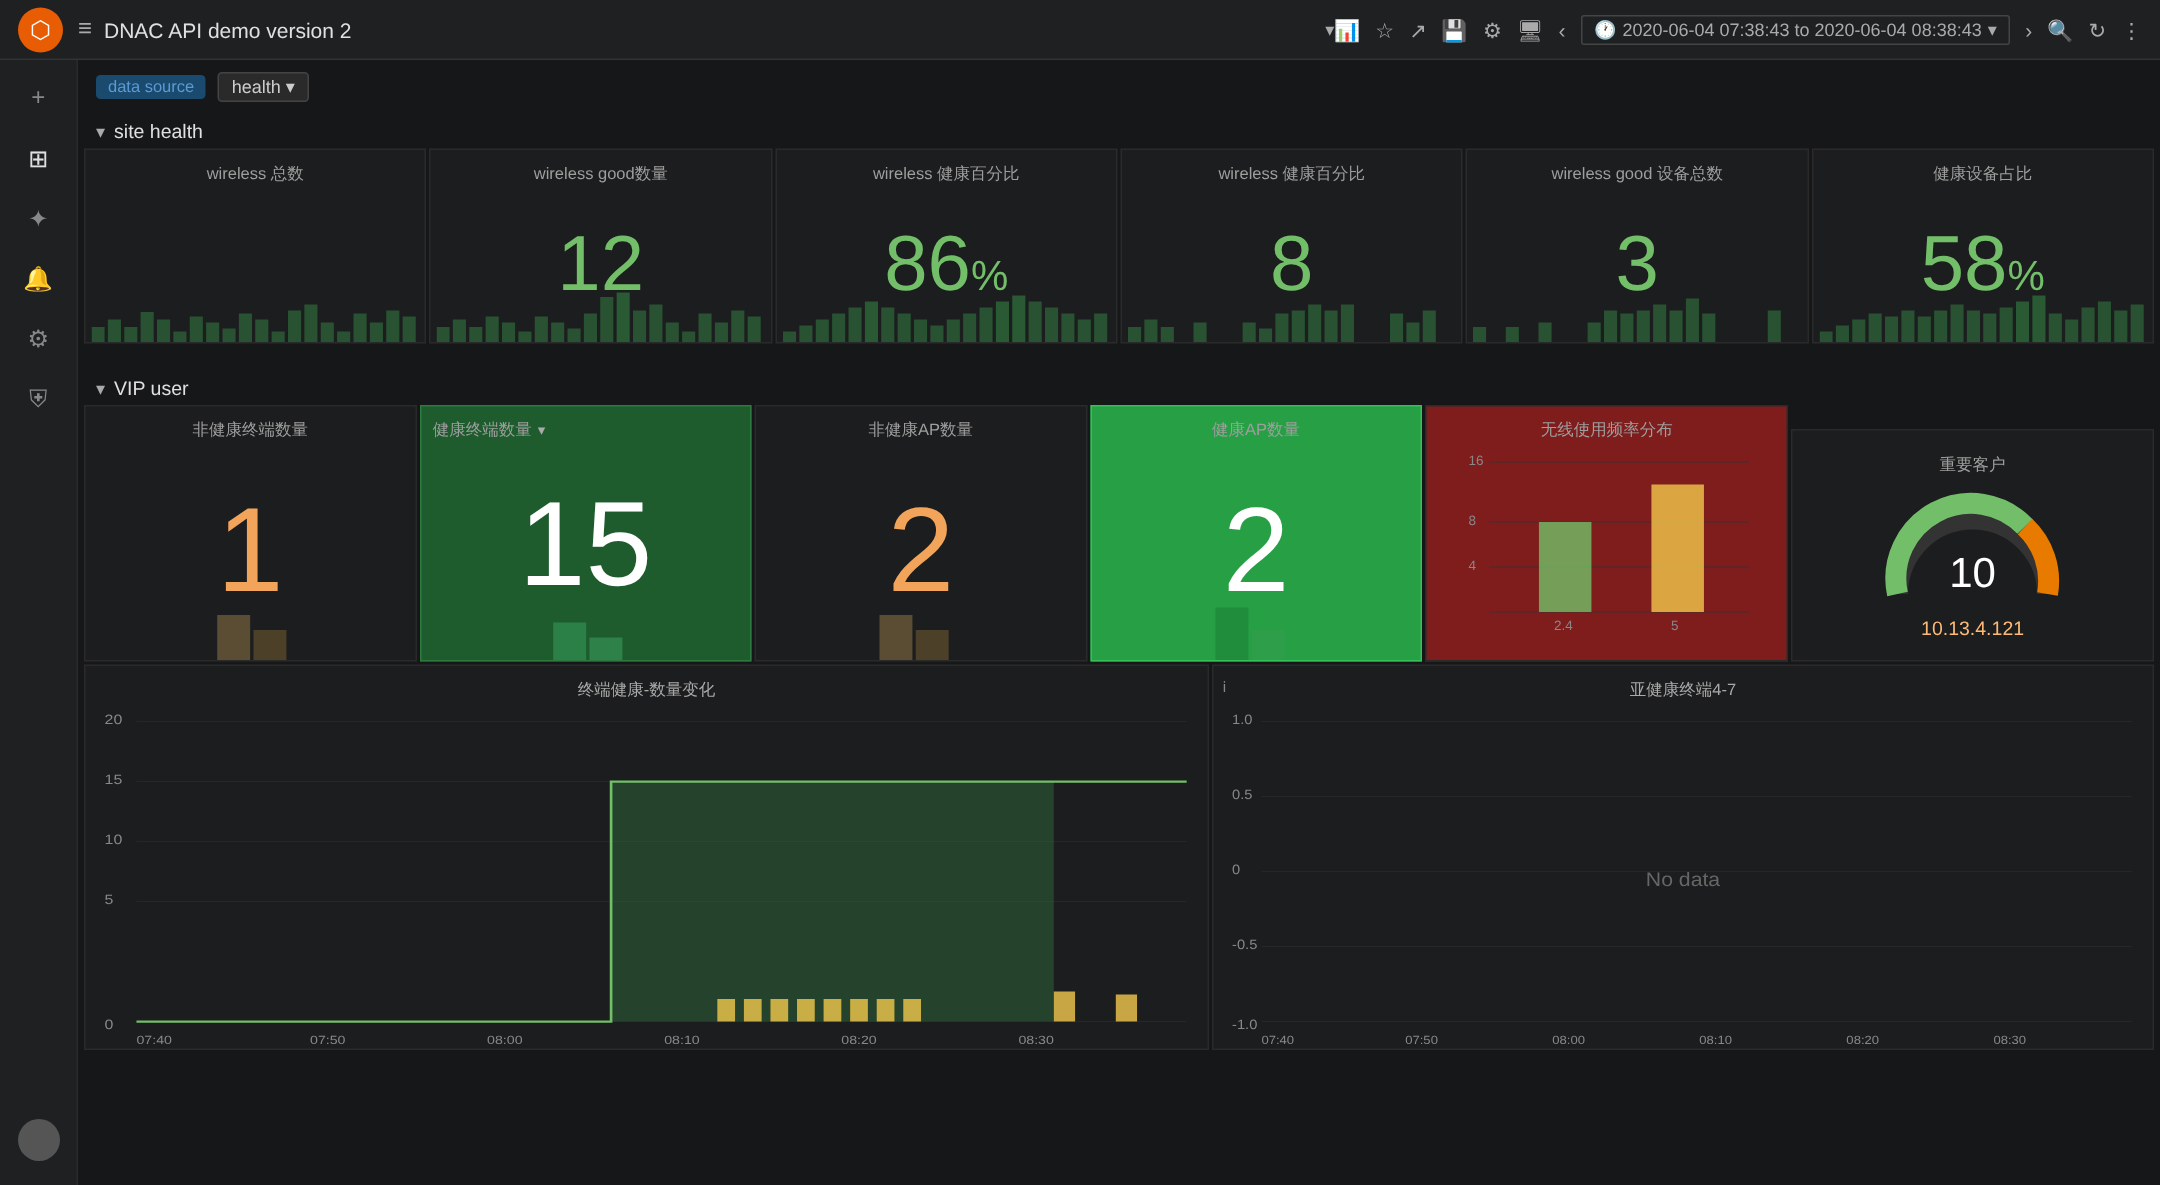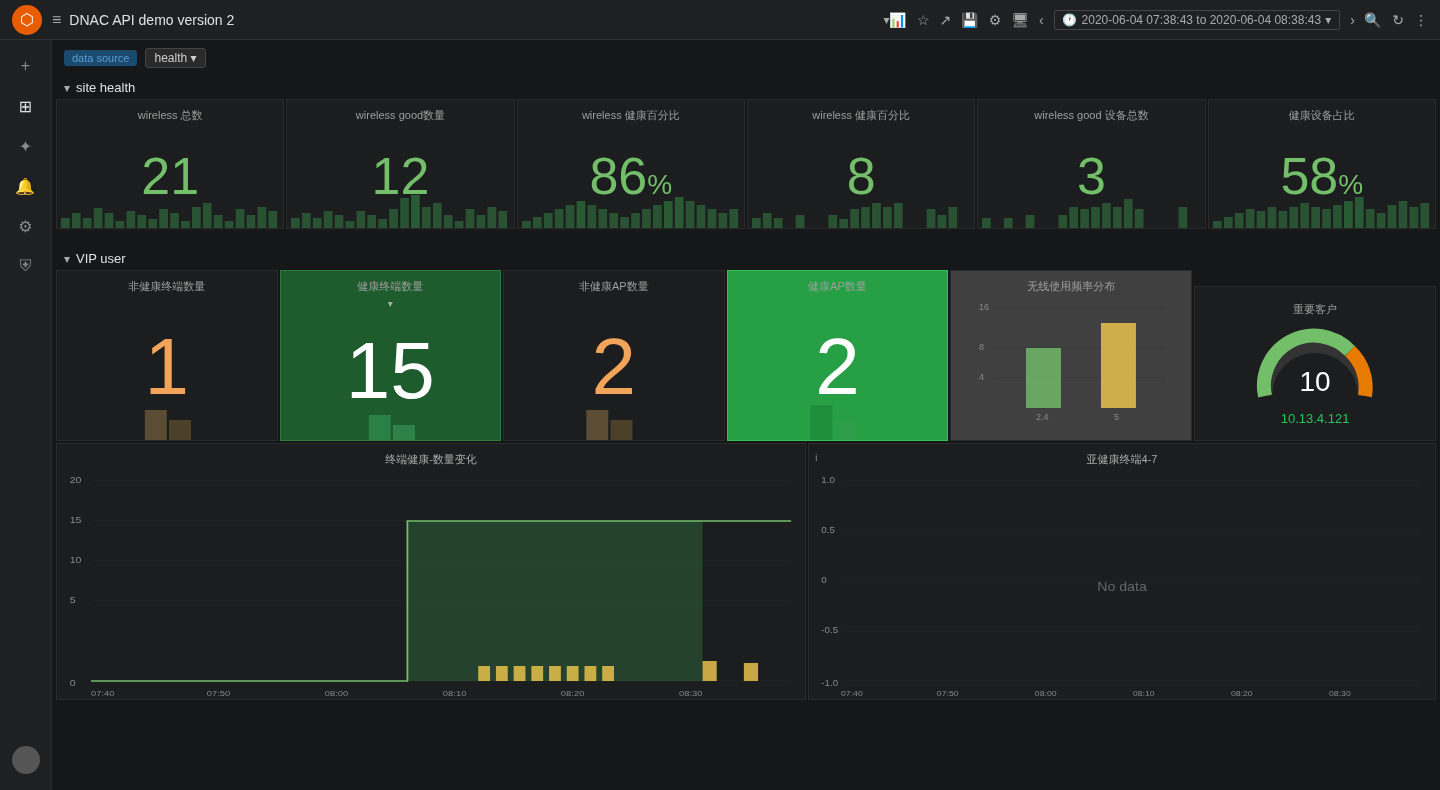--- a/index.html
+++ b/index.html
@@ -104,21 +104,20 @@
 
   <div class="section-header">
     <span>▾</span>
     <span style="color:#e0e0e0; font-size:13px; font-weight:500;">site health</span>
   </div>
 
   <div class="cards-row">
 
     <div class="stat-card">
       <div class="card-title">wireless 总数</div>
-      <div class="card-value green">21</div>
       <div class="mini-chart">
         <svg width="100%" height="35" viewBox="0 0 200 35" preserveAspectRatio="none">
           <rect x="0" y="25" width="8" height="10" fill="#2d6a3a" opacity="0.7"></rect>
           <rect x="10" y="20" width="8" height="15" fill="#2d6a3a" opacity="0.7"></rect>
           <rect x="20" y="25" width="8" height="10" fill="#2d6a3a" opacity="0.7"></rect>
           <rect x="30" y="15" width="8" height="20" fill="#2d6a3a" opacity="0.7"></rect>
           <rect x="40" y="20" width="8" height="15" fill="#2d6a3a" opacity="0.7"></rect>
           <rect x="50" y="28" width="8" height="7" fill="#2d6a3a" opacity="0.7"></rect>
           <rect x="60" y="18" width="8" height="17" fill="#2d6a3a" opacity="0.7"></rect>
           <rect x="70" y="22" width="8" height="13" fill="#2d6a3a" opacity="0.7"></rect>
@@ -282,21 +281,21 @@
       <div style="font-size:80px; font-weight:300; color:#f2a45b; text-align:center; margin:auto 0; line-height:1;">1</div>
       <div style="position:absolute; bottom:0; left:0; right:0; height:40px;">
         <svg width="100%" height="40" viewBox="0 0 200 40" preserveAspectRatio="none">
           <rect x="80" y="10" width="20" height="30" fill="#6b5a3a" opacity="0.8"></rect>
           <rect x="102" y="20" width="20" height="20" fill="#5a4a2a" opacity="0.8"></rect>
         </svg>
       </div>
     </div>
 
     <div class="vip-card" style="flex:1; min-height:155px; background:#1e5c2e; border-color:#2d7a3e;">
-      <div style="display:flex; align-items:center; gap:4px;flex-direction:column;">
+      <div style="display:flex; align-items:center; gap:4px;">
         <div class="card-title" style="margin-bottom:0;">健康终端数量</div>
         <span style="font-size:10px; color:#aaa;">▾</span>
       </div>
       <div style="font-size:80px; font-weight:300; color:#ffffff; text-align:center; margin:auto 0; line-height:1;">15</div>
       <div style="position:absolute; bottom:0; left:0; right:0; height:40px;">
         <svg width="100%" height="40" viewBox="0 0 200 40" preserveAspectRatio="none">
           <rect x="80" y="15" width="20" height="25" fill="#2d8a4e" opacity="0.8"></rect>
           <rect x="102" y="25" width="20" height="15" fill="#3a9a5e" opacity="0.6"></rect>
         </svg>
       </div>
@@ -317,21 +316,21 @@
       <div class="card-title">健康AP数量</div>
       <div style="font-size:80px; font-weight:300; color:#ffffff; text-align:center; margin:auto 0; line-height:1;">2</div>
       <div style="position:absolute; bottom:0; left:0; right:0; height:40px;">
         <svg width="100%" height="40" viewBox="0 0 200 40" preserveAspectRatio="none">
           <rect x="75" y="5" width="20" height="35" fill="#1a7a35" opacity="0.5"></rect>
           <rect x="97" y="20" width="20" height="20" fill="#3a9a55" opacity="0.4"></rect>
         </svg>
       </div>
     </div>
 
-    <div style="flex:1.1; background:#404040; border:1px solid #2a2a2a; padding:8px; min-height:155px;">
+    <div style="flex:1.1; background:#7f1d1d; border:1px solid #2a2a2a; padding:8px; min-height:155px;">
       <div style="font-size:11px; color:#9e9e9e; text-align:center; margin-bottom:4px;">无线使用频率分布</div>
       <svg width="100%" height="125" viewBox="0 0 200 125">
 
         <text x="8" y="12" fill="#888" font-size="9">16</text>
         <text x="8" y="52" fill="#888" font-size="9">8</text>
         <text x="8" y="82" fill="#888" font-size="9">4</text>
 
         <line x1="22" y1="10" x2="195" y2="10" stroke="#333" stroke-width="0.5"></line>
         <line x1="22" y1="50" x2="195" y2="50" stroke="#333" stroke-width="0.5"></line>
         <line x1="22" y1="80" x2="195" y2="80" stroke="#333" stroke-width="0.5"></line>
@@ -352,21 +351,21 @@
       <svg width="130" height="90" viewBox="0 0 130 90">
 
         <path d="M 15 75 A 50 50 0 0 1 115 75" stroke="#333" stroke-width="14" fill="none"></path>
 
         <path d="M 15 75 A 50 50 0 0 1 100 30" stroke="#73bf69" stroke-width="14" fill="none"></path>
 
         <path d="M 100 30 A 50 50 0 0 1 115 75" stroke="#e87a00" stroke-width="14" fill="none"></path>
 
         <text x="65" y="70" text-anchor="middle" fill="white" font-size="28" font-weight="300">10</text>
       </svg>
-      <div style="font-size:13px; color:#22c55e; text-align:center;">10.13.4.121</div>
+      <div style="font-size:13px; color:#fdba74; text-align:center;">10.13.4.121</div>
     </div>
   </div>
 
   <div class="bottom-charts">
 
     <div class="chart-panel" style="flex:1.2;">
       <div class="chart-title">终端健康-数量变化</div>
       <div class="chart-area">
         <svg width="100%" height="230" viewBox="0 0 620 230" preserveAspectRatio="none">
 

